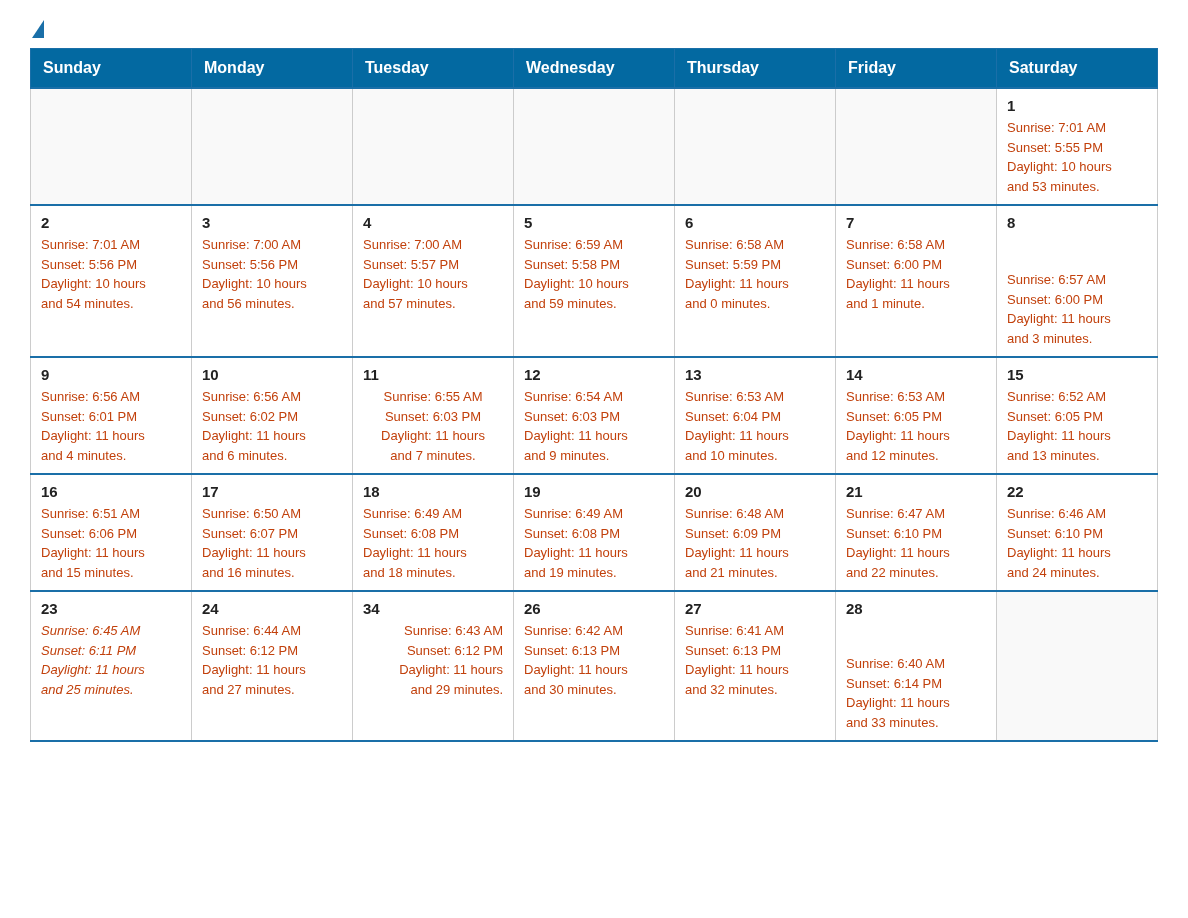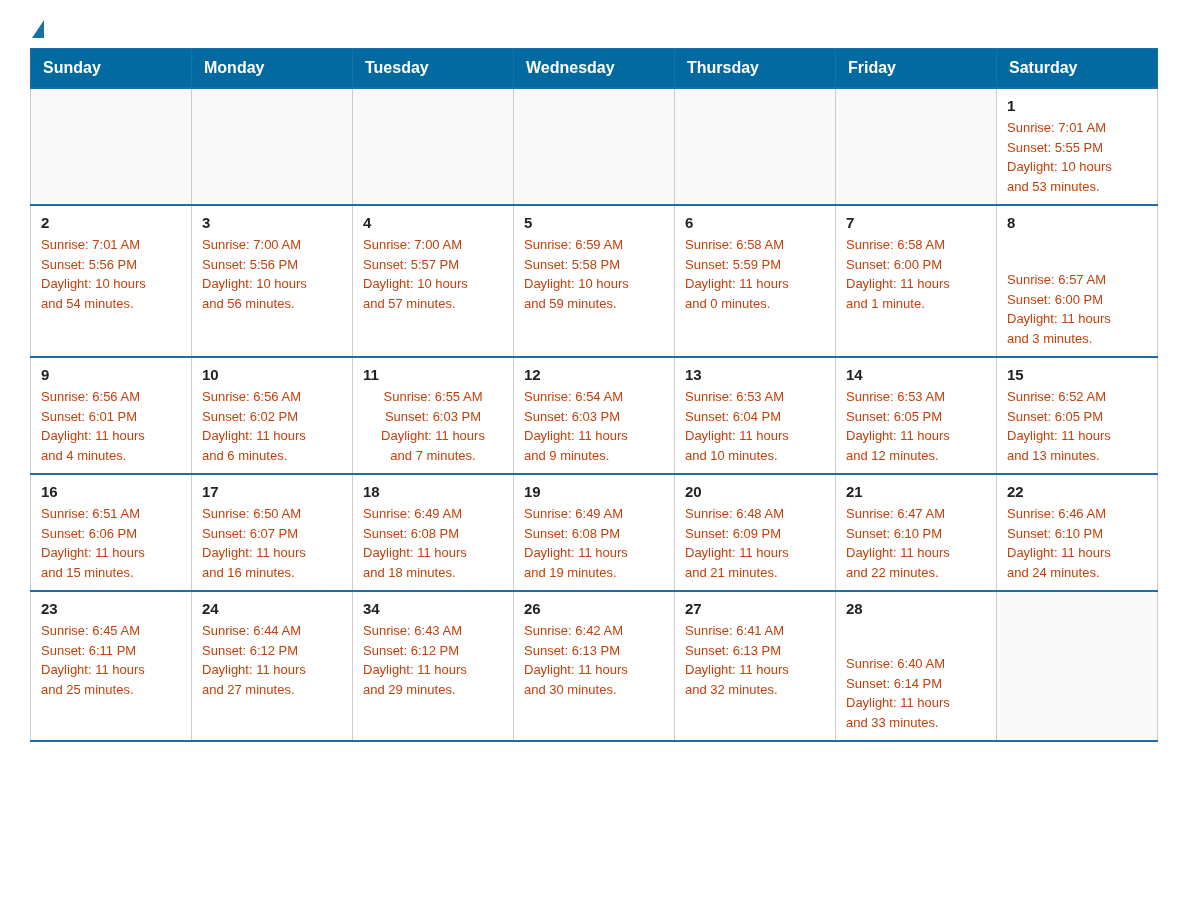--- a/index.html
+++ b/index.html
@@ -295,35 +295,35 @@
           <span class="day-number">22</span>
           <div class="day-info" style="white-space: pre-line;">Sunrise: 6:46 AM
 Sunset: 6:10 PM
 Daylight: 11 hours
 and 24 minutes.</div>
         </td>
       </tr>
       <tr>
         <td>
           <span class="day-number">23</span>
-          <div class="day-info" style="white-space: pre-line;">Sunrise: 6:45 AM
+          <div class="day-info" style="white-space: pre-line; font-style: italic;">Sunrise: 6:45 AM
 Sunset: 6:11 PM
 Daylight: 11 hours
 and 25 minutes.</div>
         </td>
         <td>
           <span class="day-number">24</span>
           <div class="day-info" style="white-space: pre-line;">Sunrise: 6:44 AM
 Sunset: 6:12 PM
 Daylight: 11 hours
 and 27 minutes.</div>
         </td>
         <td>
           <span class="day-number">34</span>
-          <div class="day-info" style="white-space: pre-line;">Sunrise: 6:43 AM
+          <div class="day-info" style="white-space: pre-line; text-align: right;">Sunrise: 6:43 AM
 Sunset: 6:12 PM
 Daylight: 11 hours
 and 29 minutes.</div>
         </td>
         <td>
           <span class="day-number">26</span>
           <div class="day-info" style="white-space: pre-line;">Sunrise: 6:42 AM
 Sunset: 6:13 PM
 Daylight: 11 hours
 and 30 minutes.</div>

